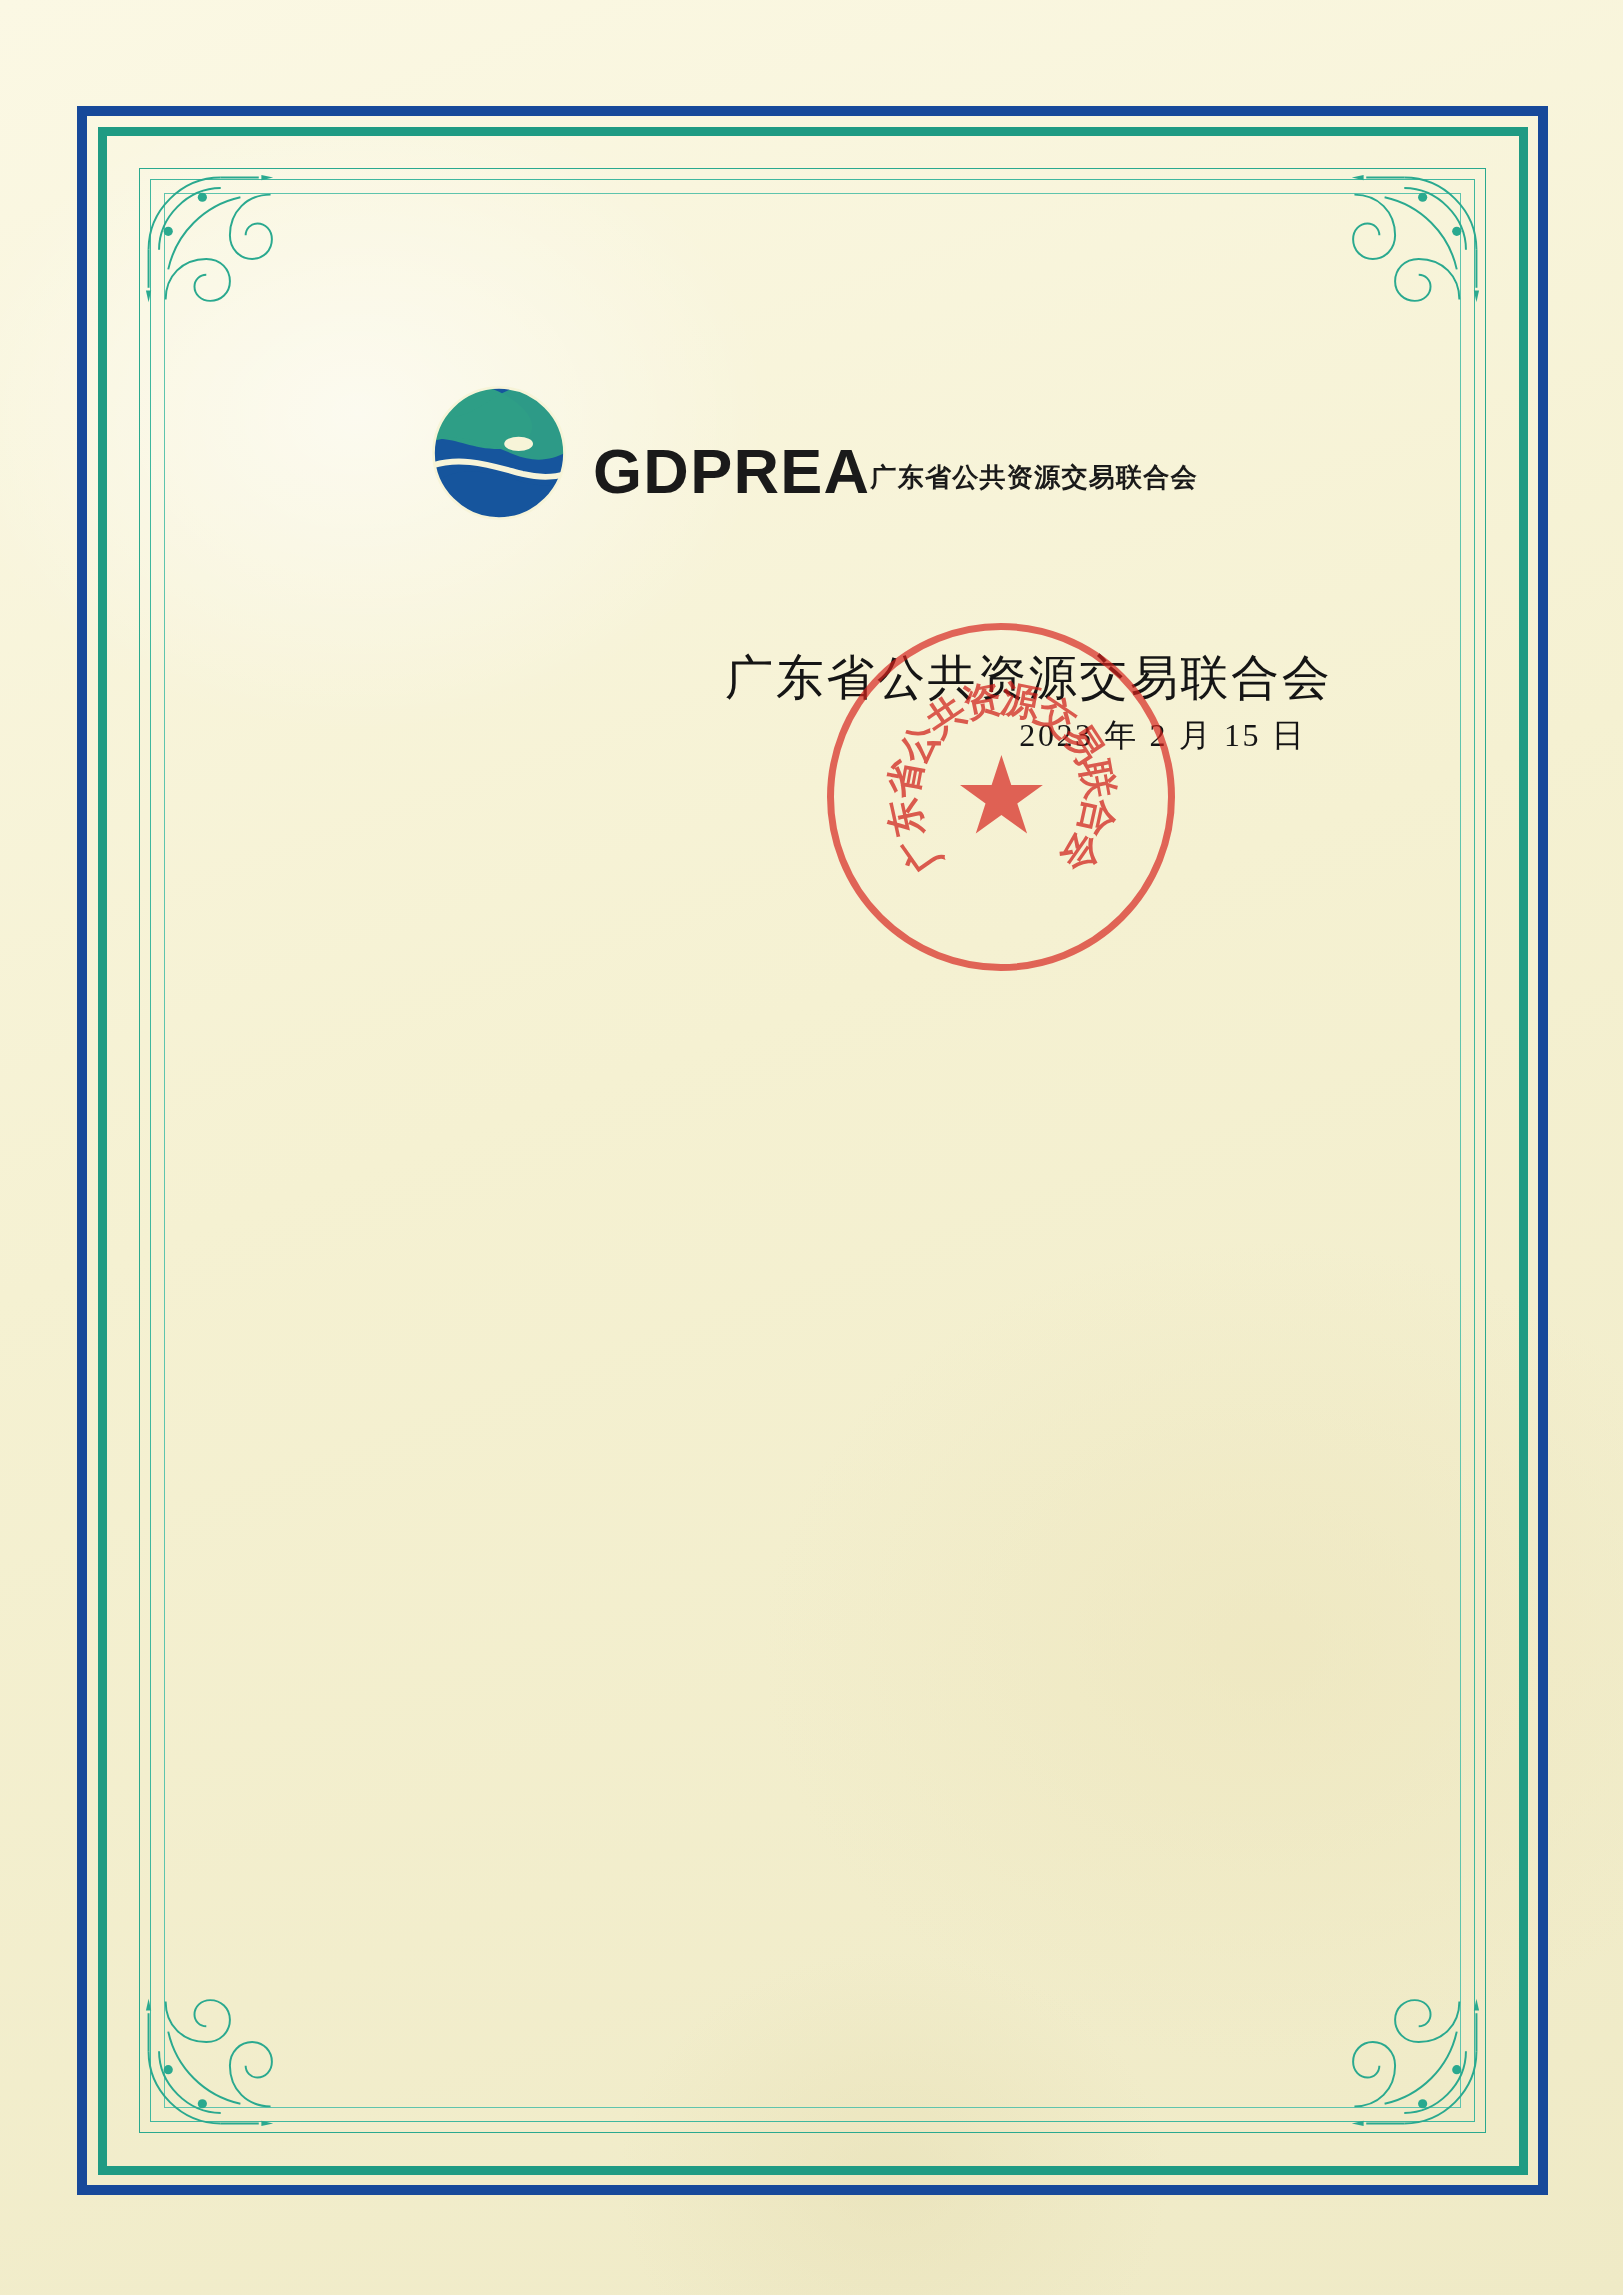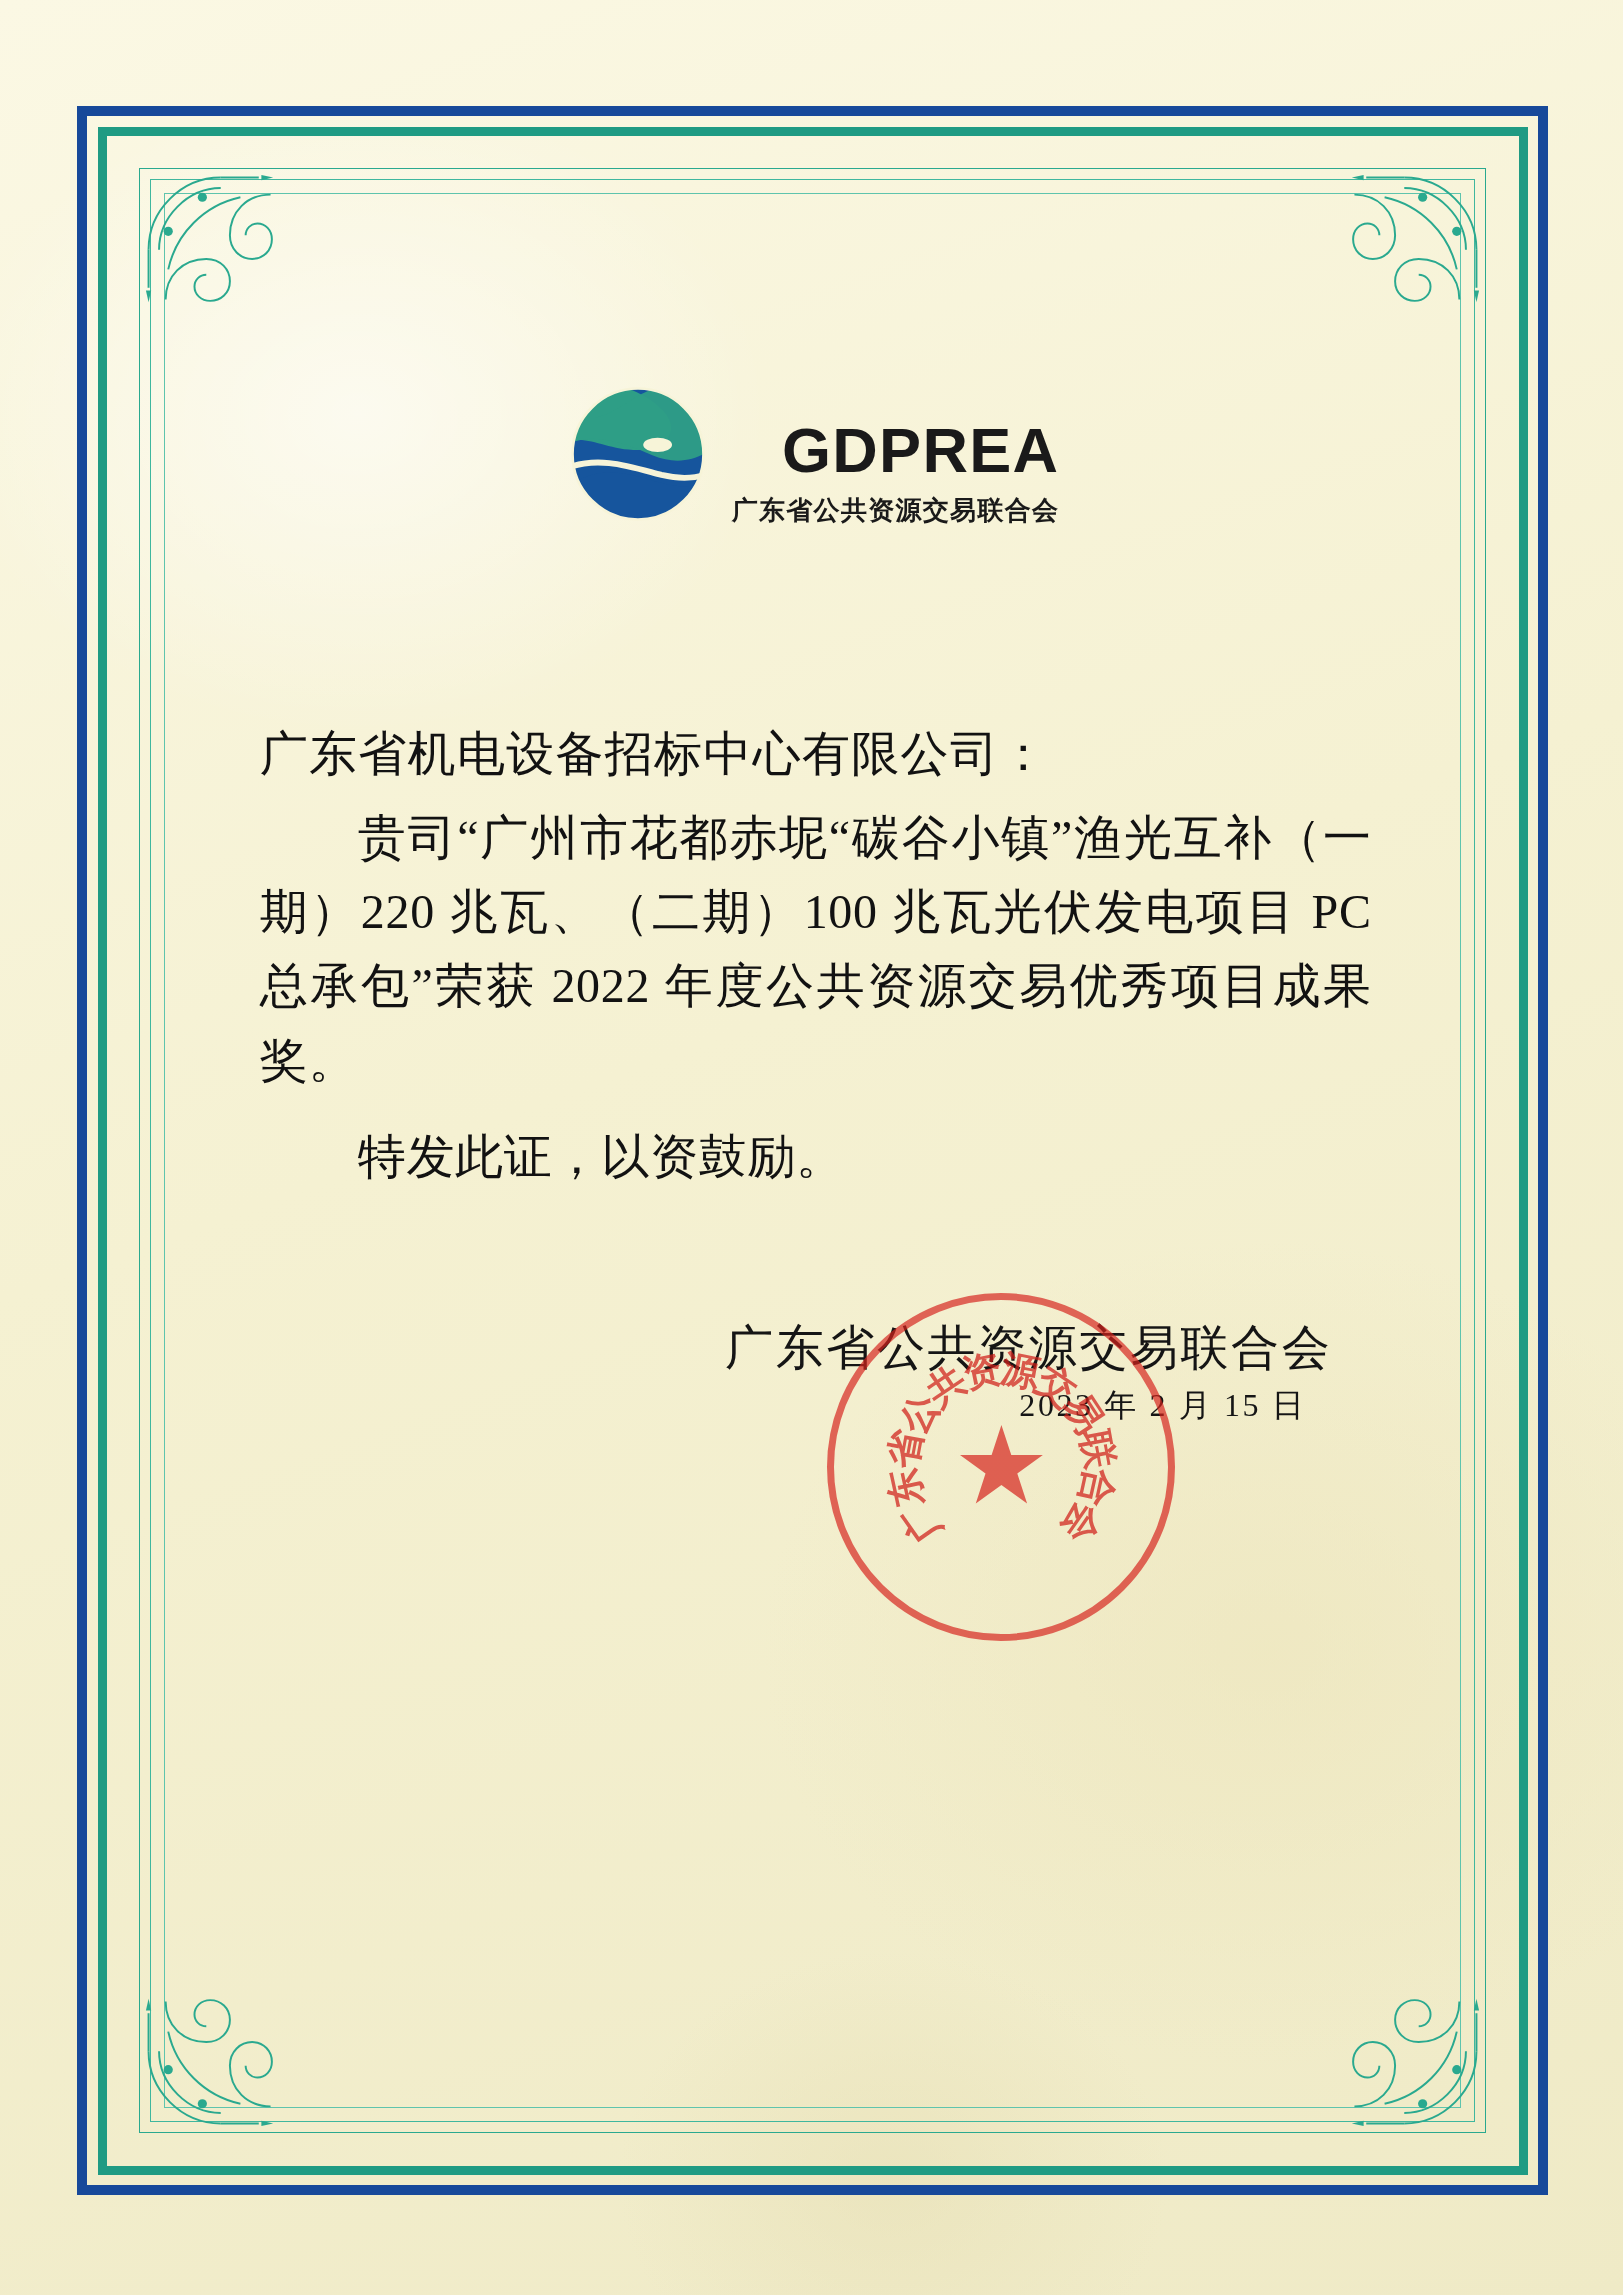--- a/index.html
+++ b/index.html
@@ -103,22 +103,22 @@
     margin-top: 85px;
   }
   .logo-mark {
     width: 144px;
     height: 144px;
     position: relative;
     flex: 0 0 auto;
   }
   .logo-text-block {
     display: flex;
-    flex-direction: column;
-    align-items: flex-end;
+    flex-direction: row;
+    align-items: center;
     justify-content: center;
     padding-top: 6.5px;
     margin-top: 32px;
   }
   .logo-word {
     font-family: "Liberation Sans", sans-serif;
     font-weight: bold;
     font-size: 63px;
     letter-spacing: 1.3px;
     line-height: 1;
@@ -361,25 +361,20 @@
             </div>
             <div class="logo-text-block">
               <div class="logo-word">
                 <span class="gd">GD</span><span>PREA</span>
               </div>
               <div class="logo-sub">广东省公共资源交易联合会</div>
             </div>
           </div>
 
 
-          <div class="body-block">
-            <div class="salutation">广东省机电设备招标中心有限公司：</div>
-            <div class="para">贵司“广州市花都赤坭“碳谷小镇”渔光互补（一期）220 兆瓦、（二期）100 兆瓦光伏发电项目 PC 总承包”荣获 2022 年度公共资源交易优秀项目成果奖。</div>
-            <div class="para second">特发此证，以资鼓励。</div>
-          </div>
 
           <div class="sign-block">
             <div class="sign-org">广东省公共资源交易联合会</div>
             <div class="sign-date">2023 年 2 月 15 日</div>
 
             <div class="seal">
               <div class="seal-inner">
                 <div class="seal-star">★</div>
                 <div id="seal-arc">
                     <span class="seal-char" style="transform: rotate(-125deg);">广</span>

